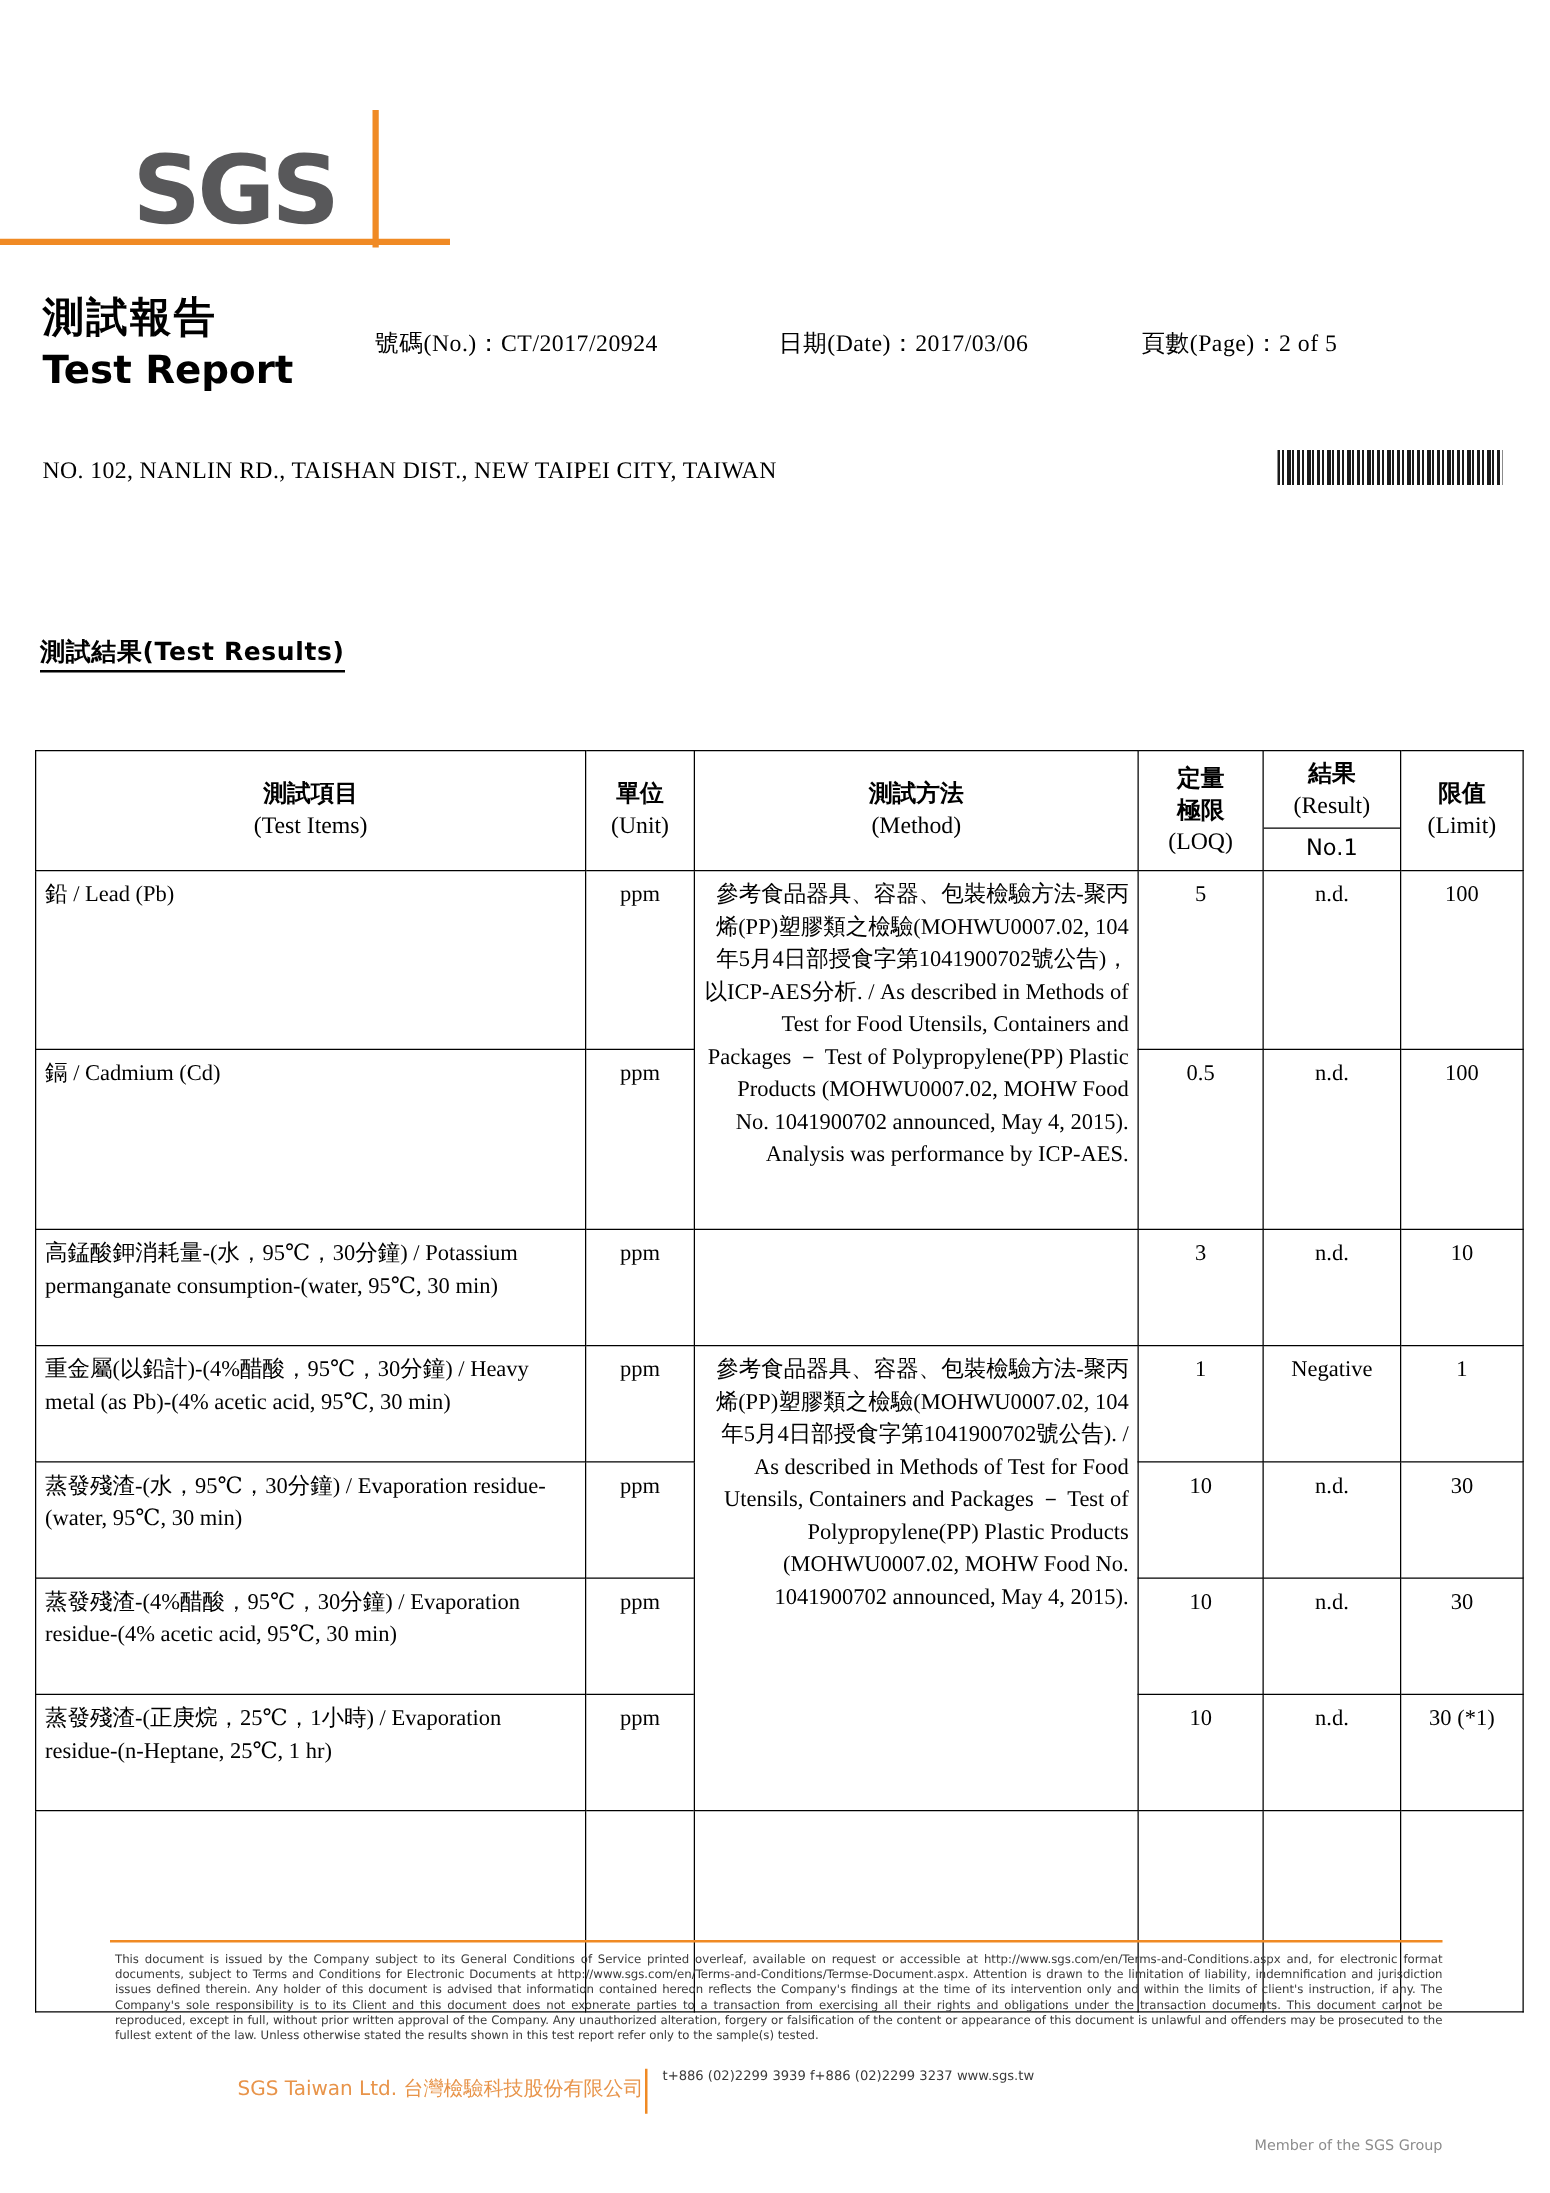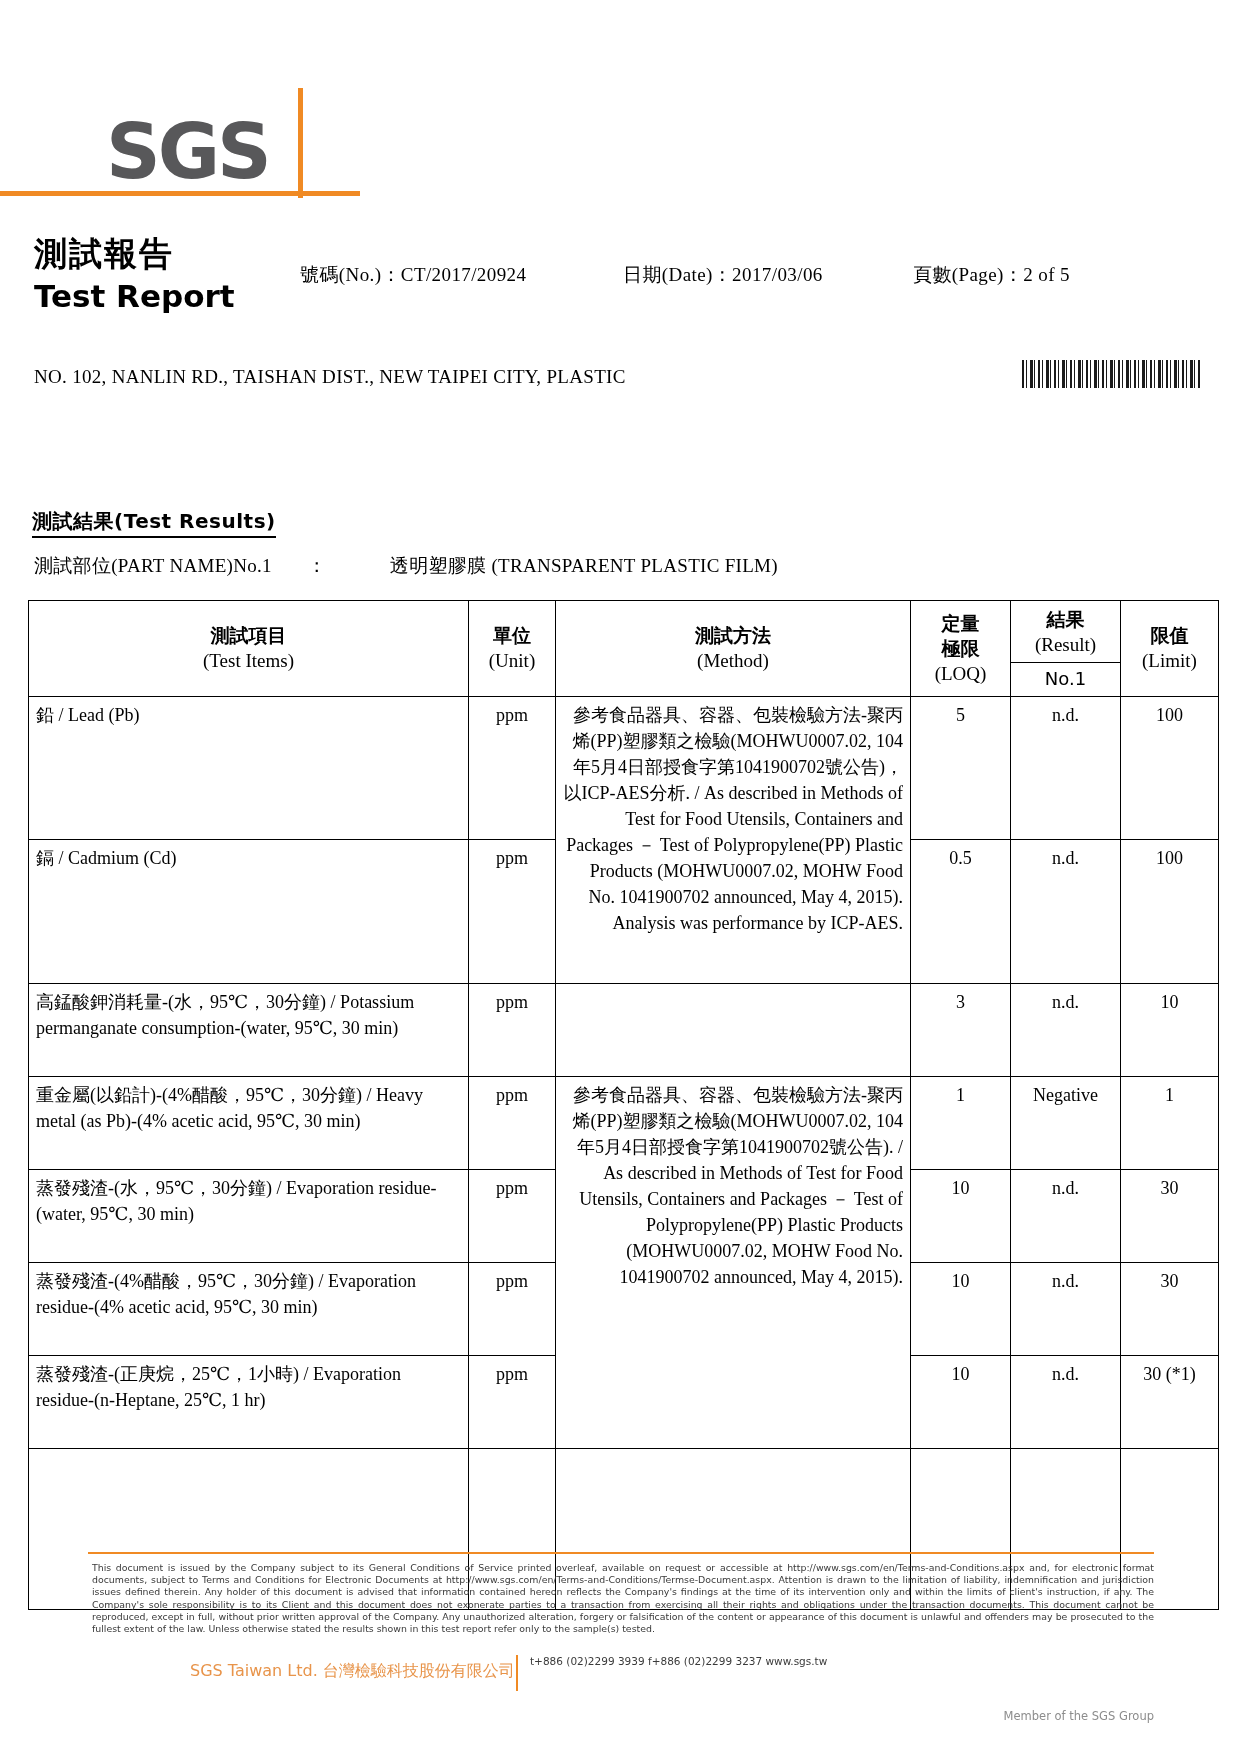--- a/index.html
+++ b/index.html
@@ -256,29 +256,26 @@
   <div class="title-zh">測試報告</div>
   <div class="title-en">Test Report</div>
 
   <div class="meta-row">
     <span class="meta-no">號碼(No.)：CT/2017/20924</span>
     <span class="meta-date">日期(Date)：2017/03/06</span>
     <span class="meta-page">頁數(Page)：2 of 5</span>
   </div>
 
   <div class="client">
-    <div>NO. 102, NANLIN RD., TAISHAN DIST., NEW TAIPEI CITY, PLASTIC</div>
+    <div>NO. 102, NANLIN RD., TAISHAN DIST., NEW TAIPEI CITY, TAIWAN</div>
   </div>
 
   <div class="barcode"></div>
 
   <div class="results-heading">測試結果(Test Results)</div>
-  <div class="partname">
-    <span>測試部位(PART NAME)No.1</span><span class="colon">：</span><span class="pvalue">透明塑膠膜 (TRANSPARENT PLASTIC FILM)</span>
-  </div>
 
   <table class="report">
     <colgroup>
       <col style="width:440px">
       <col style="width:87px">
       <col style="width:355px">
       <col style="width:100px">
       <col style="width:110px">
       <col style="width:98px">
     </colgroup>

